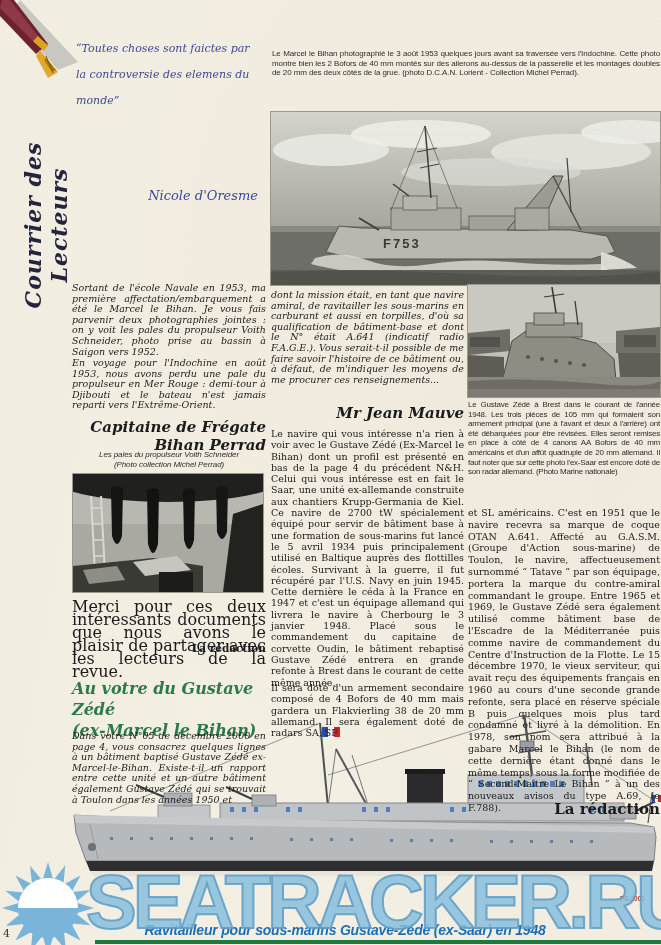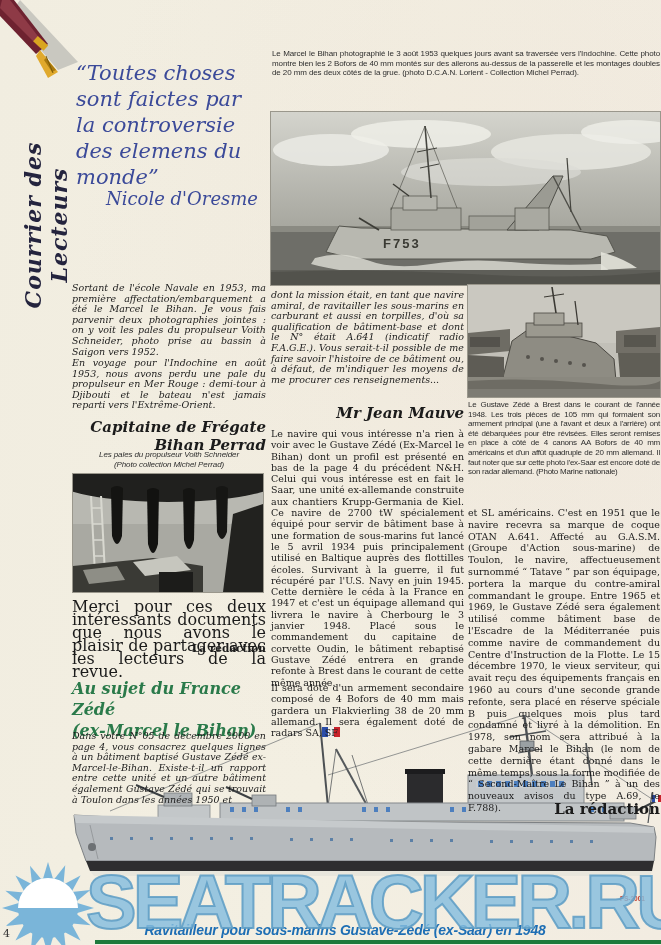--- a/index.html
+++ b/index.html
@@ -15,26 +15,26 @@
   .abs{position:absolute;}
   
   .sidebar-title{
     position:absolute;left:-85px;top:205px;width:250px;height:40px;z-index:6;
     transform:rotate(-90deg);
     font-family:"DejaVu Serif",serif;font-style:italic;font-weight:bold;
     font-size:22px;color:#24243e;text-align:center;letter-spacing:1px;
   }
   
   .quote{
-    left:76px;top:60px;width:182px;z-index:5;
-    font-style:italic;font-size:21px;line-height:26px;color:#3b4a99;
+    left:76px;top:36px;width:182px;z-index:5;
+    font-style:italic;font-size:11px;line-height:26px;color:#3b4a99;
   }
   .quote-attr{
     left:76px;top:188px;width:182px;text-align:right;z-index:5;
-    font-style:italic;font-size:18px;color:#3b4a99;
+    font-style:italic;font-size:13px;color:#3b4a99;
   }
   
   .h-green{
     z-index:5;font-weight:bold;font-style:italic;color:#2a7a4a;
     font-size:16px;line-height:21px;
   }
   
   .letter{z-index:5;font-style:italic;font-size:9.5px;line-height:10.6px;text-align:justify;}
   .reply{z-index:5;font-style:normal;font-size:9.5px;line-height:11.3px;text-align:justify;}
   .sig{z-index:5;font-weight:bold;font-size:15px;text-align:right;}
@@ -164,21 +164,21 @@
     <polygon points="0,92 80,84 130,92 130,118 0,118" fill="#3a3a35"></polygon>
     <polygon points="60,88 104,82 118,96 72,102" fill="#c6c6be"></polygon>
     <polygon points="10,96 44,92 52,106 16,110" fill="#8e8e86"></polygon>
     <rect x="86" y="98" width="34" height="20" fill="#1c1c1a"></rect>
   </svg>
 
   <div class="abs reply" style="left:72px;top:600px;width:194px;font-size:16px;line-height:13px;">Merci pour ces deux intéressants documents que nous avons le plaisir de partager avec les lecteurs de la revue.</div>
   <div class="abs sig" style="left:72px;top:642px;width:194px;font-size:10.5px;">La rédaction</div>
 
   <div class="abs h-green" style="left:72px;top:678px;width:200px;">
-    <div>Au sujet du France Zédé</div>
+    <div>Au votre du Gustave Zédé</div>
     <div>(ex-Marcel le Bihan)</div>
   </div>
   <div class="abs letter" style="left:72px;top:731px;width:194px;">Dans votre N°05 de décembre 2000 en page 4, vous consacrez quelques lignes à un bâtiment baptisé Gustave Zédé ex-Marcel-le-Bihan. Existe-t-il un rapport entre cette unité et un autre bâtiment également Gustave Zédé qui se trouvait à Toulon dans les années 1950 et</div>
 
   <div class="abs letter" style="left:271px;top:290px;width:193px;">dont la mission était, en tant que navire amiral, de ravitailler les sous-marins en carburant et aussi en torpilles, d'où sa qualification de bâtiment-base et dont le N° était A.641 (indicatif radio  F.A.G.E.). Vous serait-t-il possible de me faire savoir l'histoire de ce bâtiment ou, à défaut, de m'indiquer les moyens de me procurer ces renseignements...</div>
   <div class="abs sig sig-it" style="left:271px;top:404px;width:193px;">Mr Jean Mauve</div>
   <div class="abs reply" style="left:271px;top:428px;width:193px;">Le navire qui vous intéresse n'a rien à voir avec le Gustave Zédé (Ex-Marcel le Bihan) dont un profil est présenté en bas de la page 4 du précédent N&amp;H. Celui qui vous intéresse est en fait le Saar, une unité ex-allemande construite aux chantiers Krupp-Germania de Kiel. Ce navire de 2700 tW spécialement équipé pour servir de bâtiment base à une formation de sous-marins fut lancé le 5 avril 1934 puis principalement utilisé en Baltique auprès des flottilles écoles. Survivant à la guerre, il fut récupéré par l'U.S. Navy en juin 1945. Cette dernière le céda à la France en 1947 et c'est un équipage allemand qui livrera le navire à Cherbourg le 3 janvier 1948. Placé sous le commandement du capitaine de corvette Oudin, le bâtiment rebaptisé Gustave Zédé entrera en grande refonte à Brest dans le courant de cette même année.</div>
   <div class="abs reply" style="left:271px;top:682px;width:193px;">Il sera doté d'un armement secondaire composé de 4 Bofors de 40 mm mais gardera un Flakvierling 38 de 20 mm allemand. Il sera également doté de radars  SA, SF</div>
 
   <svg class="abs photo" style="left:468px;top:285px;" width="192" height="112" viewBox="0 0 192 112">

